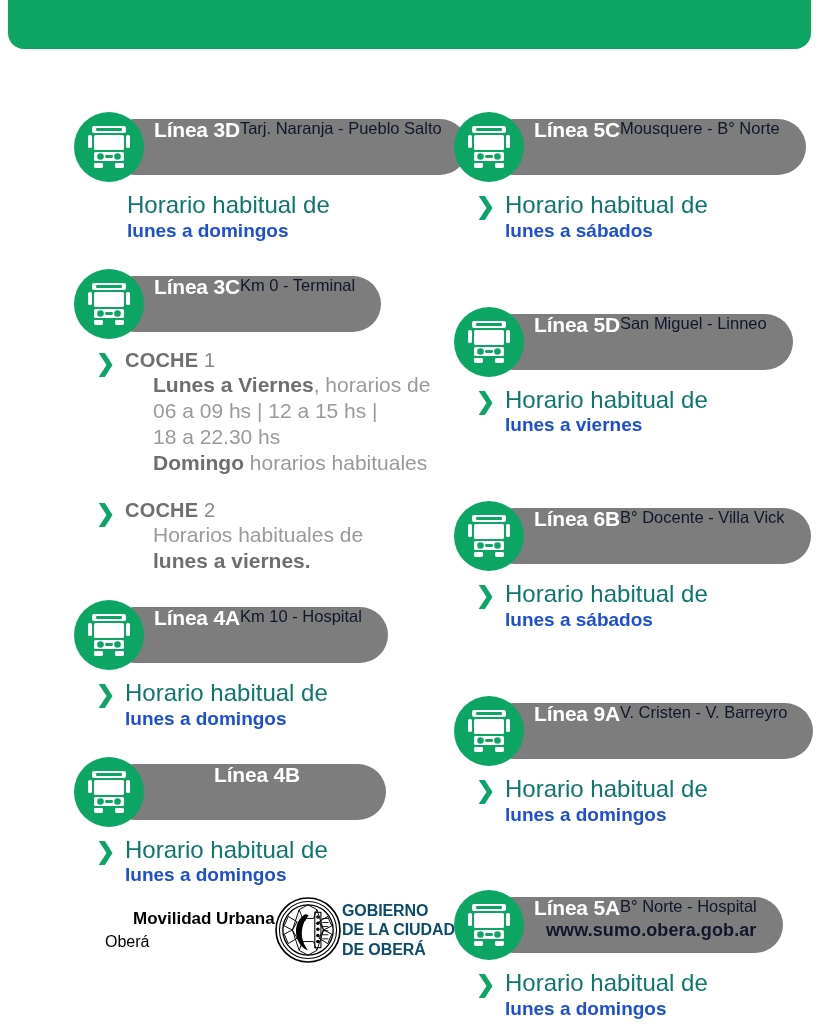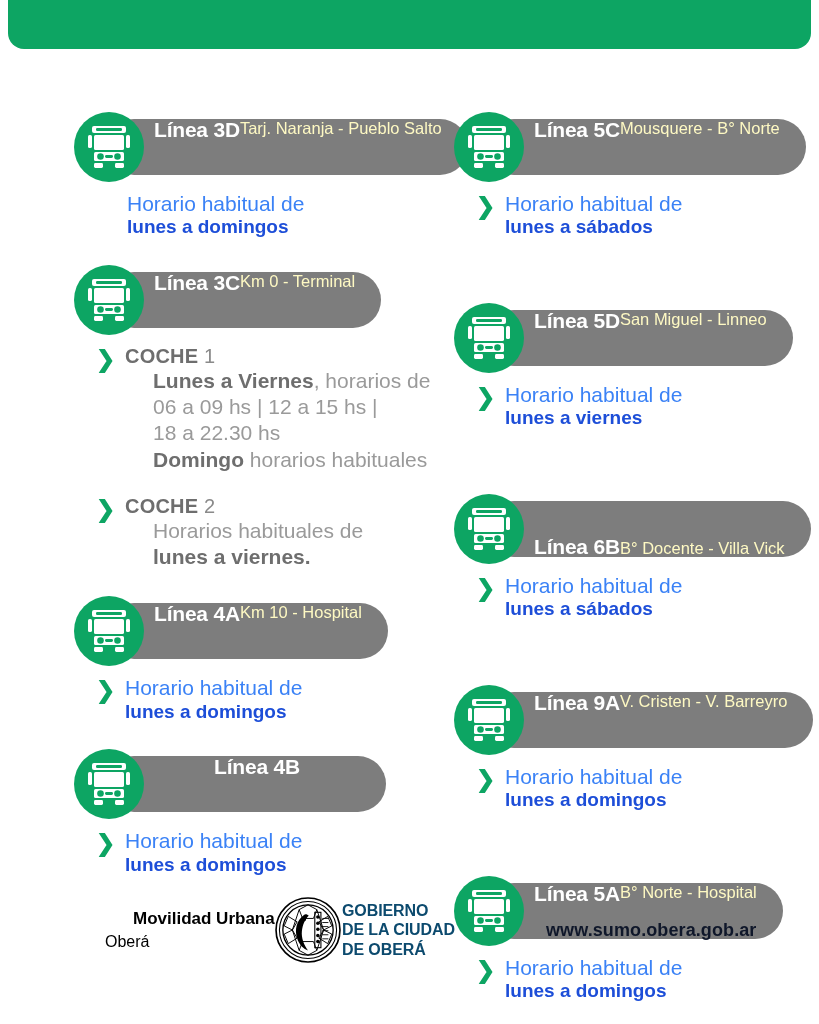--- a/index.html
+++ b/index.html
@@ -67,21 +67,21 @@
   }
   .pill-title {
     color: #ffffff;
     font-size: 21px;
     font-weight: bold;
     line-height: 1.02;
     letter-spacing: -0.2px;
     white-space: nowrap;
   }
   .pill-sub {
-    color: #fef9c3;
+    color: #0f172a;
     font-size: 16.5px;
     font-weight: normal;
     line-height: 1.12;
     white-space: nowrap;
   }
 
   .bus-badge {
     position: relative;
     z-index: 2;
     width: 70px;
@@ -110,22 +110,22 @@
     margin-top: 4px;
     margin-right: 9px;
     color: #0da563;
     font-size: 23px;
     font-weight: bold;
     line-height: 1;
   }
   .sched-body { }
 
   .t-light {
-    color: #3b82f6;
-    font-size: 21px;
+    color: #0f766e;
+    font-size: 24px;
     font-weight: normal;
     line-height: 1.2;
   }
   .t-bold {
     color: #1d4ed8;
     font-size: 19px;
     font-weight: bold;
     line-height: 1.2;
   }
   .t-mix { font-size: 21px; line-height: 1.25; color: #9a9a9a; margin-left: 28px; }
@@ -397,21 +397,21 @@
           <div class="chev">❯</div>
           <div class="sched-body">
             <div class="t-light">Horario habitual de</div>
             <div class="t-bold">lunes a viernes</div>
           </div>
         </div>
       </div>
       <div class="spacer-lg"></div>
       <div class="line-block">
         <div class="line-head">
-          <div class="pill" style="min-width: 258px; align-items: flex-end;">
+          <div class="pill" style="min-width: 258px;">
             <div class="pill-title">Línea 6B</div>
             <div class="pill-sub">B° Docente - Villa Vick</div>
           </div>
           <div class="bus-badge">
 <svg width="42" height="44" viewBox="0 0 42 44">
   <rect x="4" y="1" width="34" height="7" rx="2" fill="#ffffff"></rect>
   <rect x="8" y="3" width="26" height="3" rx="1.2" fill="#0da563"></rect>
   <rect x="0" y="10" width="4" height="13" rx="1.6" fill="#ffffff"></rect>
   <rect x="38" y="10" width="4" height="13" rx="1.6" fill="#ffffff"></rect>
   <rect x="6" y="10" width="30" height="15" rx="1.6" fill="#ffffff"></rect>

